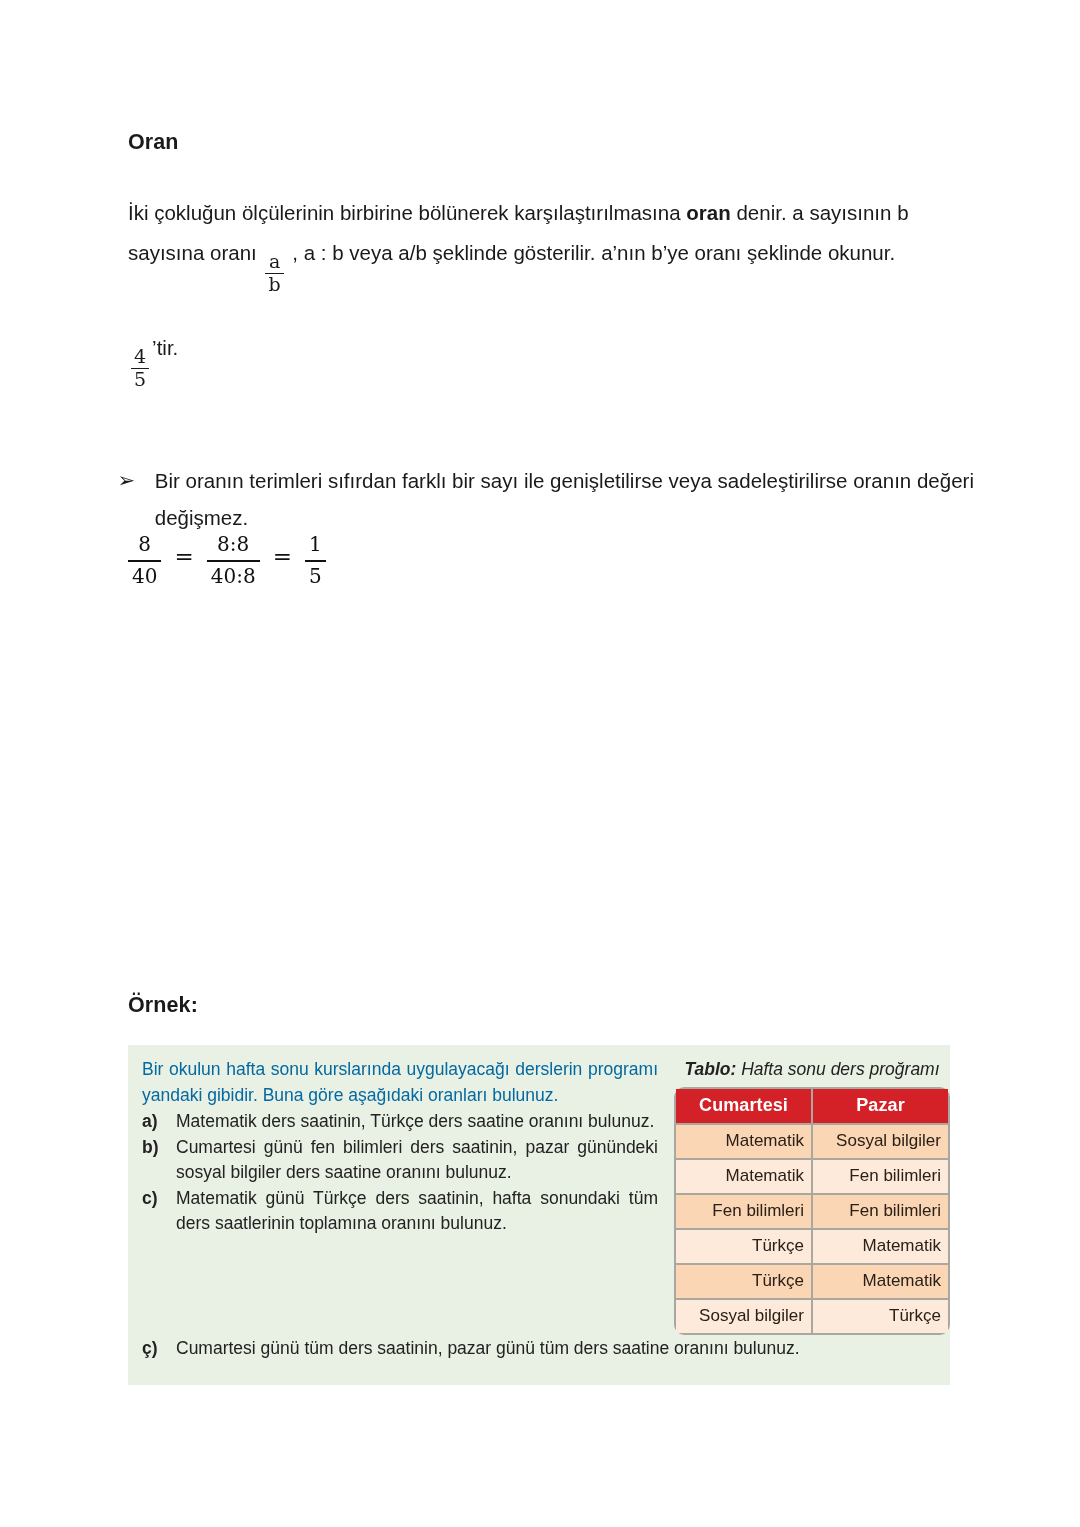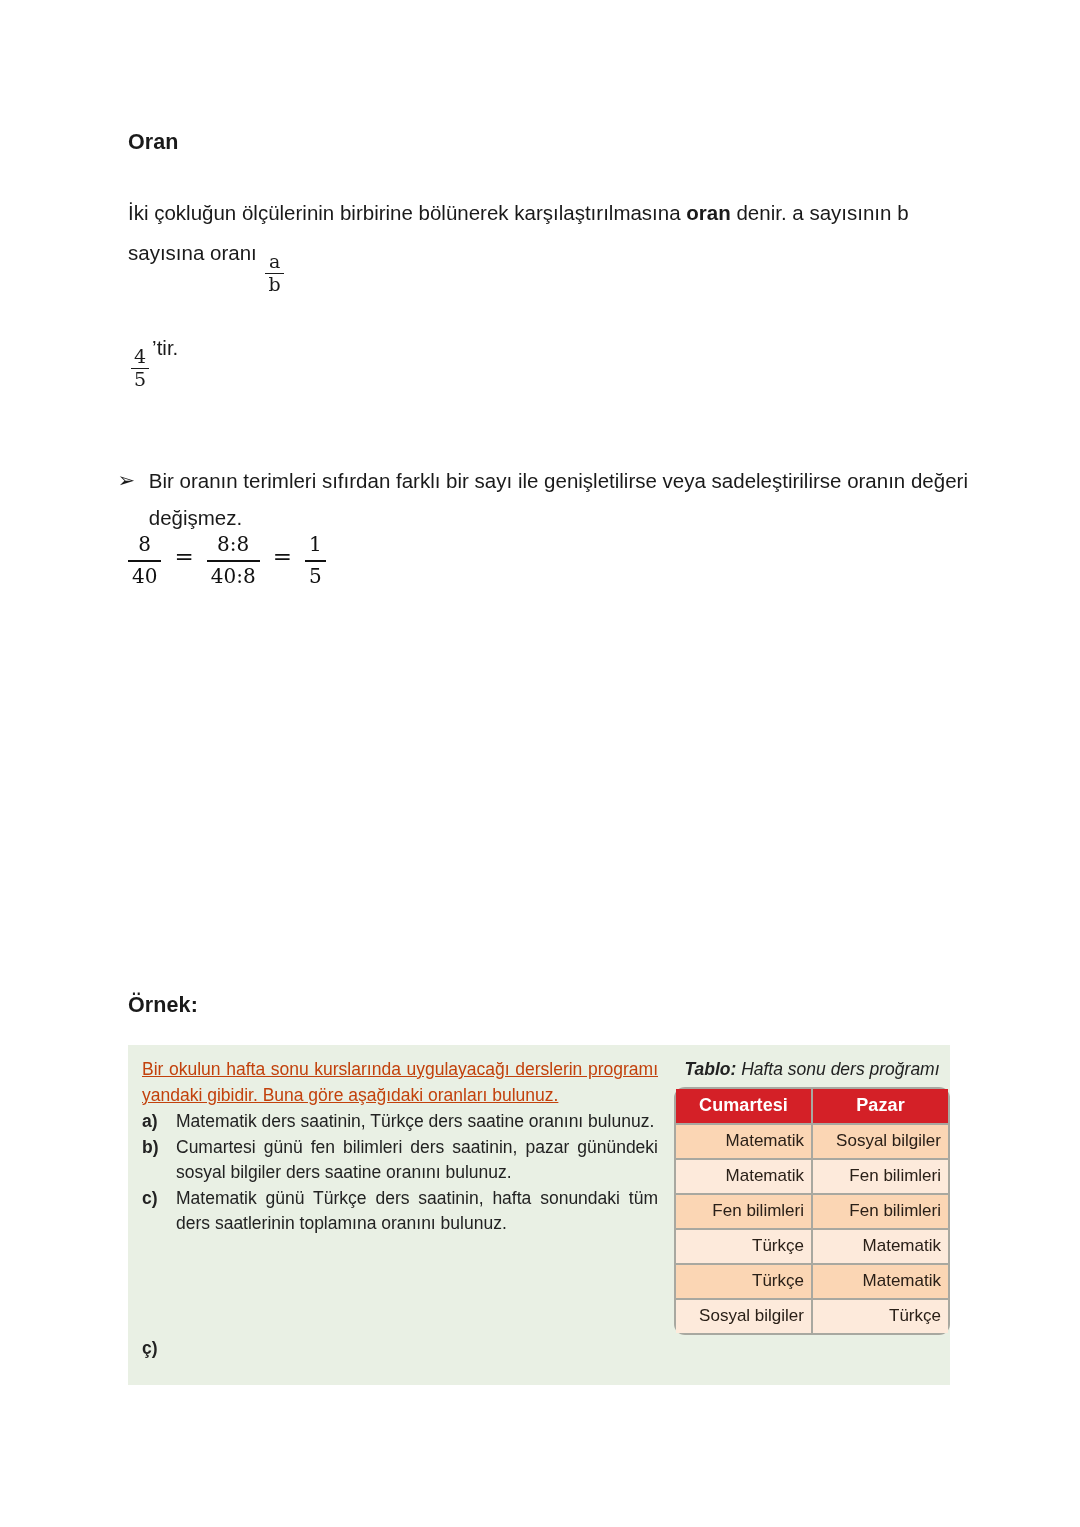--- a/index.html
+++ b/index.html
@@ -83,20 +83,21 @@
   .bullet-glyph {
     font-family: "DejaVu Sans", sans-serif;
     font-size: 20px;
     line-height: 37px;
     flex: 0 0 auto;
     transform: scaleX(1.05);
   }
   .bullet-text {
     font-size: 20.5px;
     line-height: 37px;
+    margin-left: 6px;
   }
 
   
   .equation {
     position: absolute;
     left: 128px;
     display: flex;
     align-items: center;
     font-family: "DejaVu Serif", serif;
     color: #111111;
@@ -148,24 +149,23 @@
   .fig-right {
     flex: 1 1 auto;
     display: flex;
     flex-direction: column;
     align-items: center;
   }
 
   .fig-intro {
     font-size: 17.5px;
     line-height: 25.5px;
-    color: #c2410c;
+    color: #0369a1;
     margin: 0 0 1px 0;
     text-align: justify;
-    text-decoration: underline;
   }
 
   .fig-list {
     margin: 0;
     padding: 0;
     list-style: none;
   }
   .fig-list li {
     display: flex;
     align-items: flex-start;
@@ -244,21 +244,21 @@
 
   <div class="content" style="top:130px;">
     <h1 class="section-title">Oran</h1>
   </div>
 
   <div class="content" style="top:193px;">
     <p class="para"><span>İki çokluğun ölçülerinin birbirine bölünerek karşılaştırılmasına </span><b>oran</b><span> denir. a sayısının b sayısına oranı </span><span class="frac">
           <span class="num">a</span>
           <span class="bar"></span>
           <span class="den">b</span>
-        </span></p>
+        </span><span> , a : b veya a/b şeklinde gösterilir. a’nın b’ye oranı şeklinde okunur.</span></p>
   </div>
 
   <div class="content" style="top:328px;">
     <p class="para"><span class="frac">
           <span class="num">4</span>
           <span class="bar"></span>
           <span class="den">5</span>
         </span><span>’tir.</span></p>
   </div>
 
@@ -349,16 +349,17 @@
               <td>Türkçe</td>
             </tr>
           </tbody>
         </table>
       </div>
 
     </div>
 
     <div class="fig-last">
       <span class="marker">ç)</span>
+      <span class="body">Cumartesi günü tüm ders saatinin, pazar günü tüm ders saatine oranını bulunuz.</span>
     </div>
   </div>
 
 </div>
 
 </body></html>

